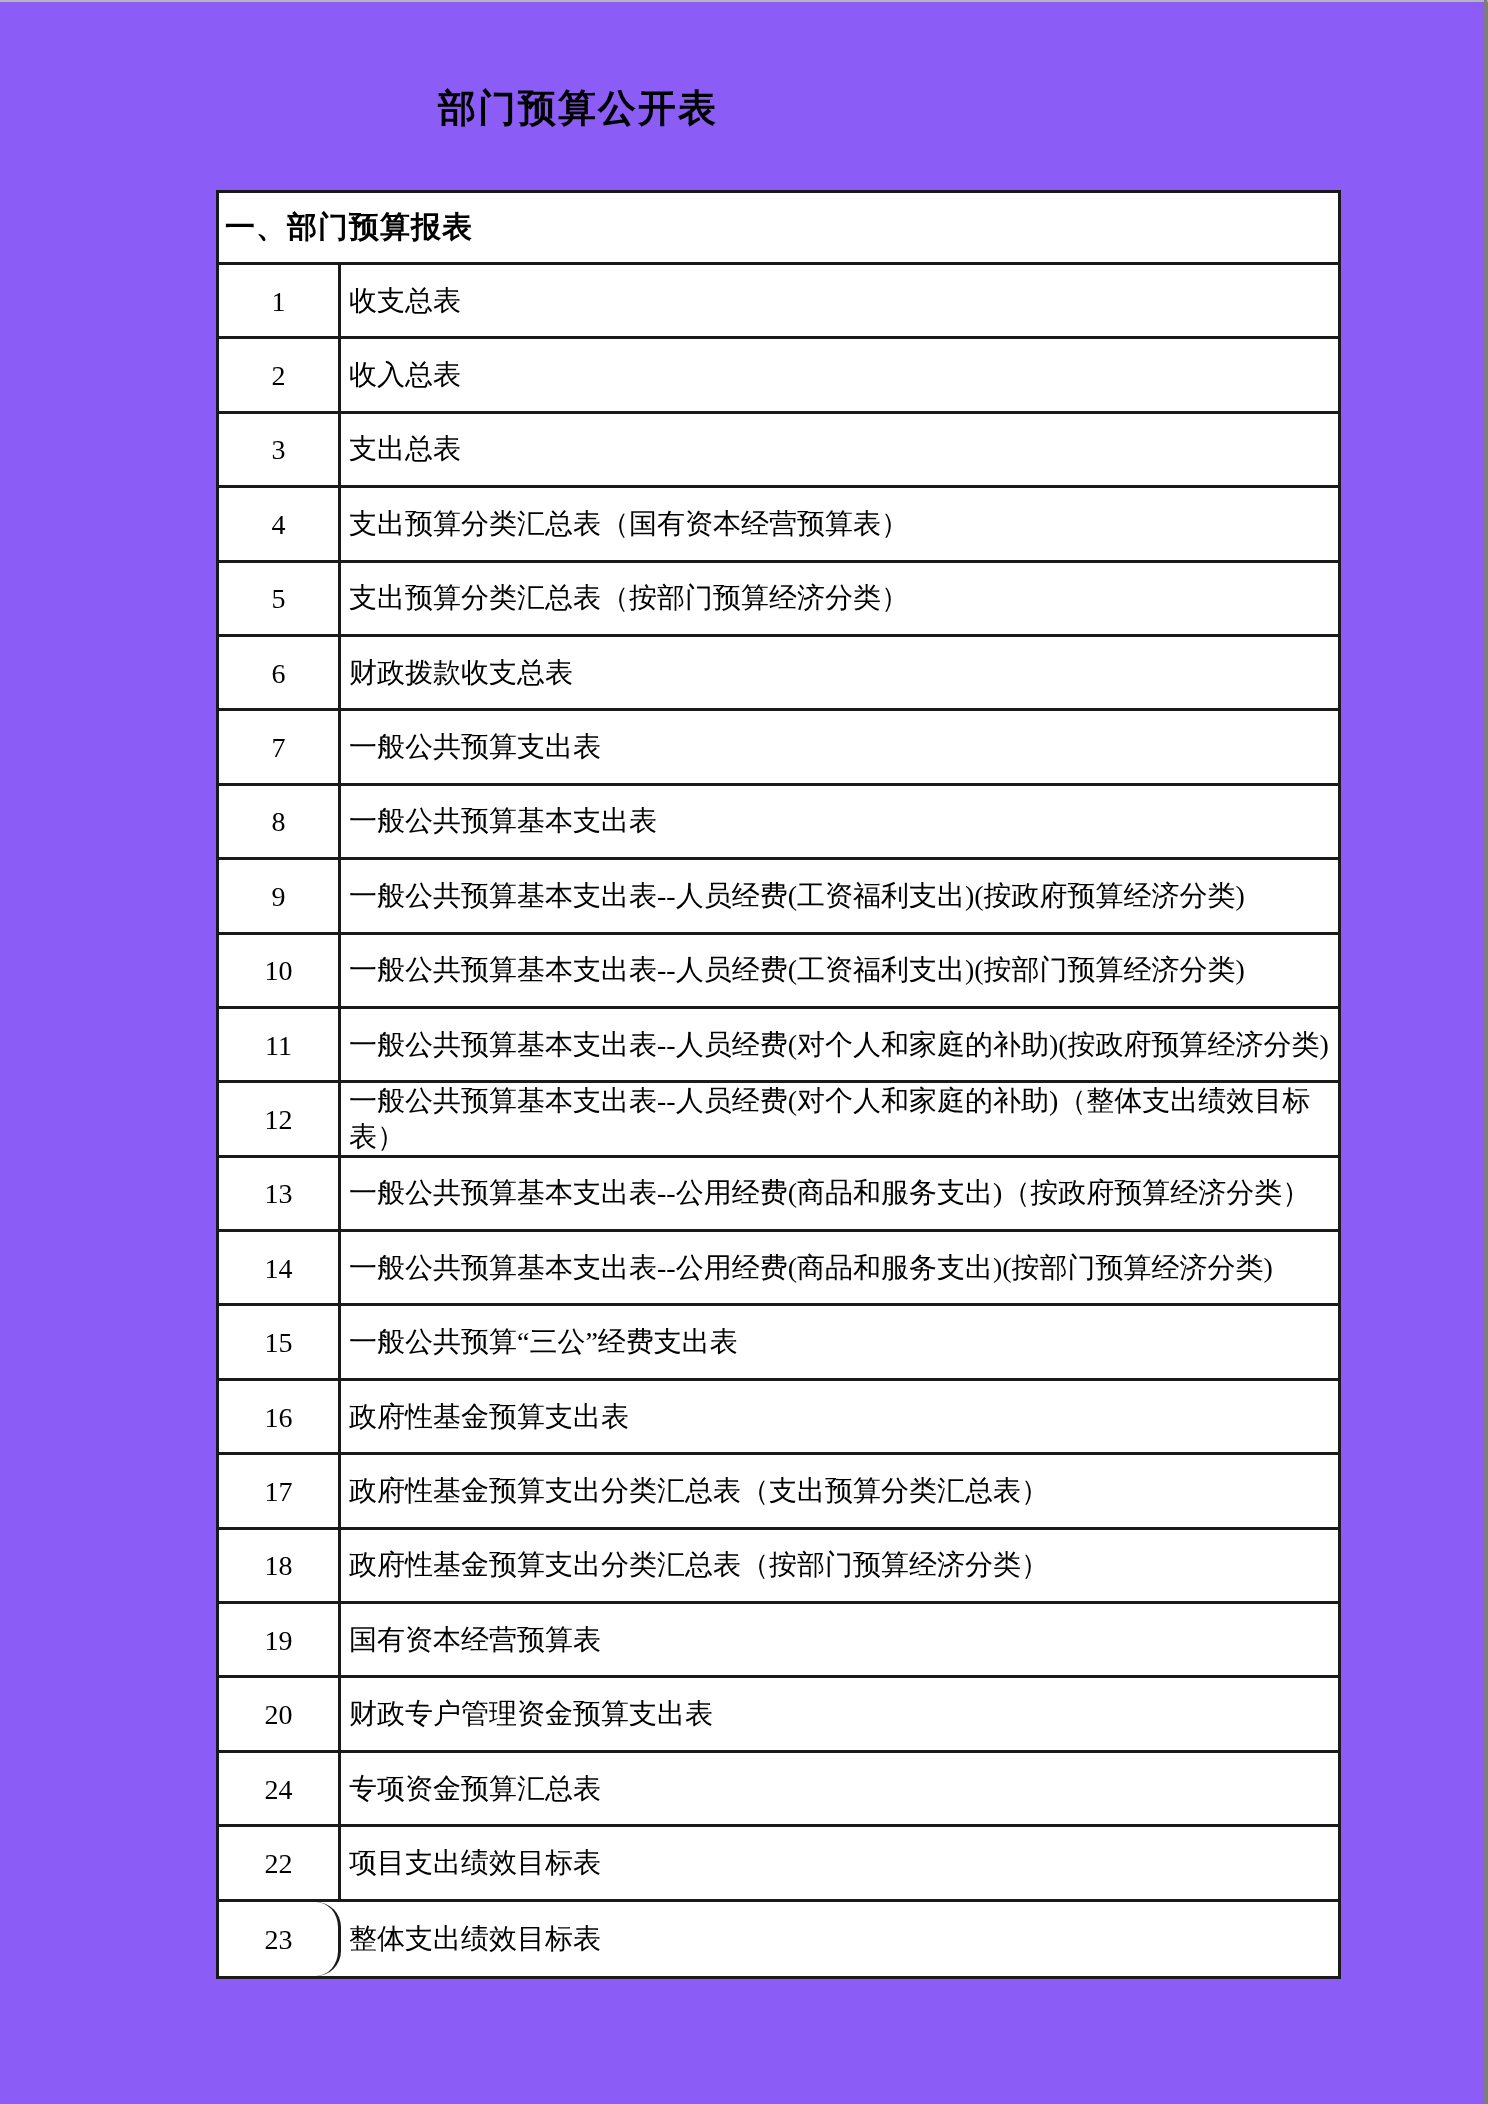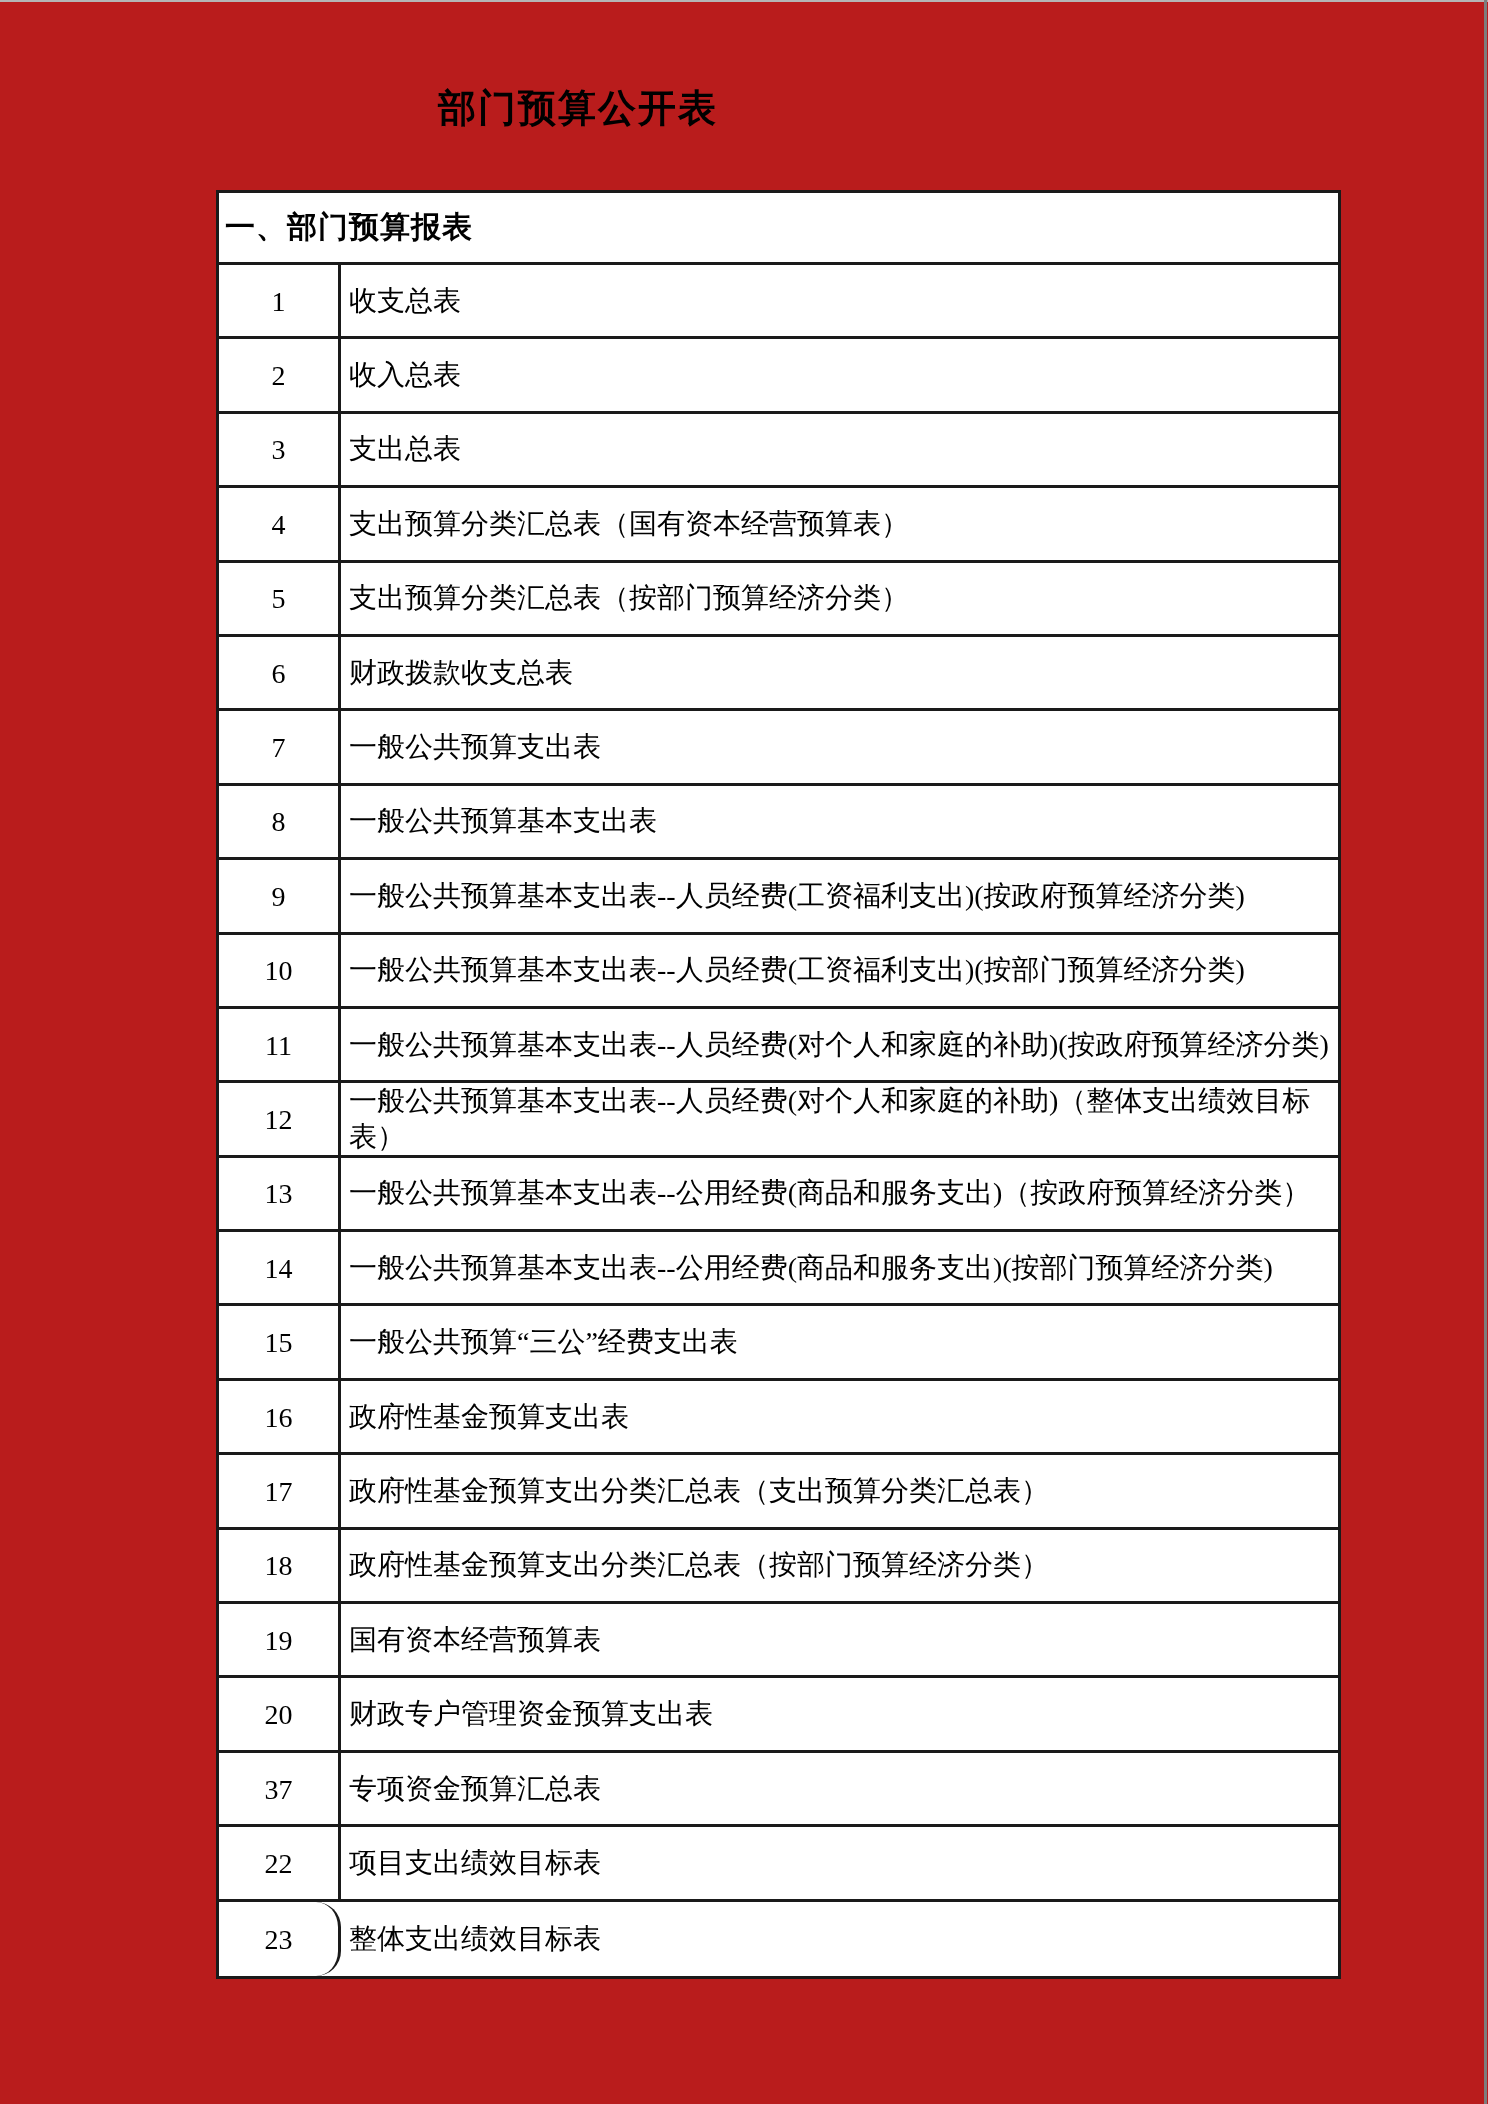--- a/index.html
+++ b/index.html
@@ -4,21 +4,21 @@
 <style>
   html, body {
     margin: 0;
     padding: 0;
     background: #ffffff;
   }
   .page {
     position: relative;
     width: 1488px;
     height: 2104px;
-    background: #b91c1c;
+    background: #8b5cf6;
     font-family: "Liberation Serif", "DejaVu Serif", serif;
     color: #1a1a1a;
     overflow: hidden;
   }
   
   .scan-line-top {
     position: absolute;
     left: 0; top: 0;
     width: 1488px; height: 2px;
     background: #b5b5b5;
@@ -113,17 +113,17 @@
       <div class="t-row"><div class="cell num">11</div><div class="cell label">一般公共预算基本支出表--人员经费(对个人和家庭的补助)(按政府预算经济分类)</div></div>
       <div class="t-row"><div class="cell num">12</div><div class="cell label">一般公共预算基本支出表--人员经费(对个人和家庭的补助)（整体支出绩效目标表）</div></div>
       <div class="t-row"><div class="cell num">13</div><div class="cell label">一般公共预算基本支出表--公用经费(商品和服务支出)（按政府预算经济分类）</div></div>
       <div class="t-row"><div class="cell num">14</div><div class="cell label">一般公共预算基本支出表--公用经费(商品和服务支出)(按部门预算经济分类)</div></div>
       <div class="t-row"><div class="cell num">15</div><div class="cell label">一般公共预算“三公”经费支出表</div></div>
       <div class="t-row"><div class="cell num">16</div><div class="cell label">政府性基金预算支出表</div></div>
       <div class="t-row"><div class="cell num">17</div><div class="cell label">政府性基金预算支出分类汇总表（支出预算分类汇总表）</div></div>
       <div class="t-row"><div class="cell num">18</div><div class="cell label">政府性基金预算支出分类汇总表（按部门预算经济分类）</div></div>
       <div class="t-row"><div class="cell num">19</div><div class="cell label">国有资本经营预算表</div></div>
       <div class="t-row"><div class="cell num">20</div><div class="cell label">财政专户管理资金预算支出表</div></div>
-      <div class="t-row"><div class="cell num">37</div><div class="cell label">专项资金预算汇总表</div></div>
+      <div class="t-row"><div class="cell num">24</div><div class="cell label">专项资金预算汇总表</div></div>
       <div class="t-row"><div class="cell num">22</div><div class="cell label">项目支出绩效目标表</div></div>
       <div class="t-row"><div class="cell num">23</div><div class="cell label">整体支出绩效目标表</div></div>
     </div>
 </div>
 
 </body></html>

